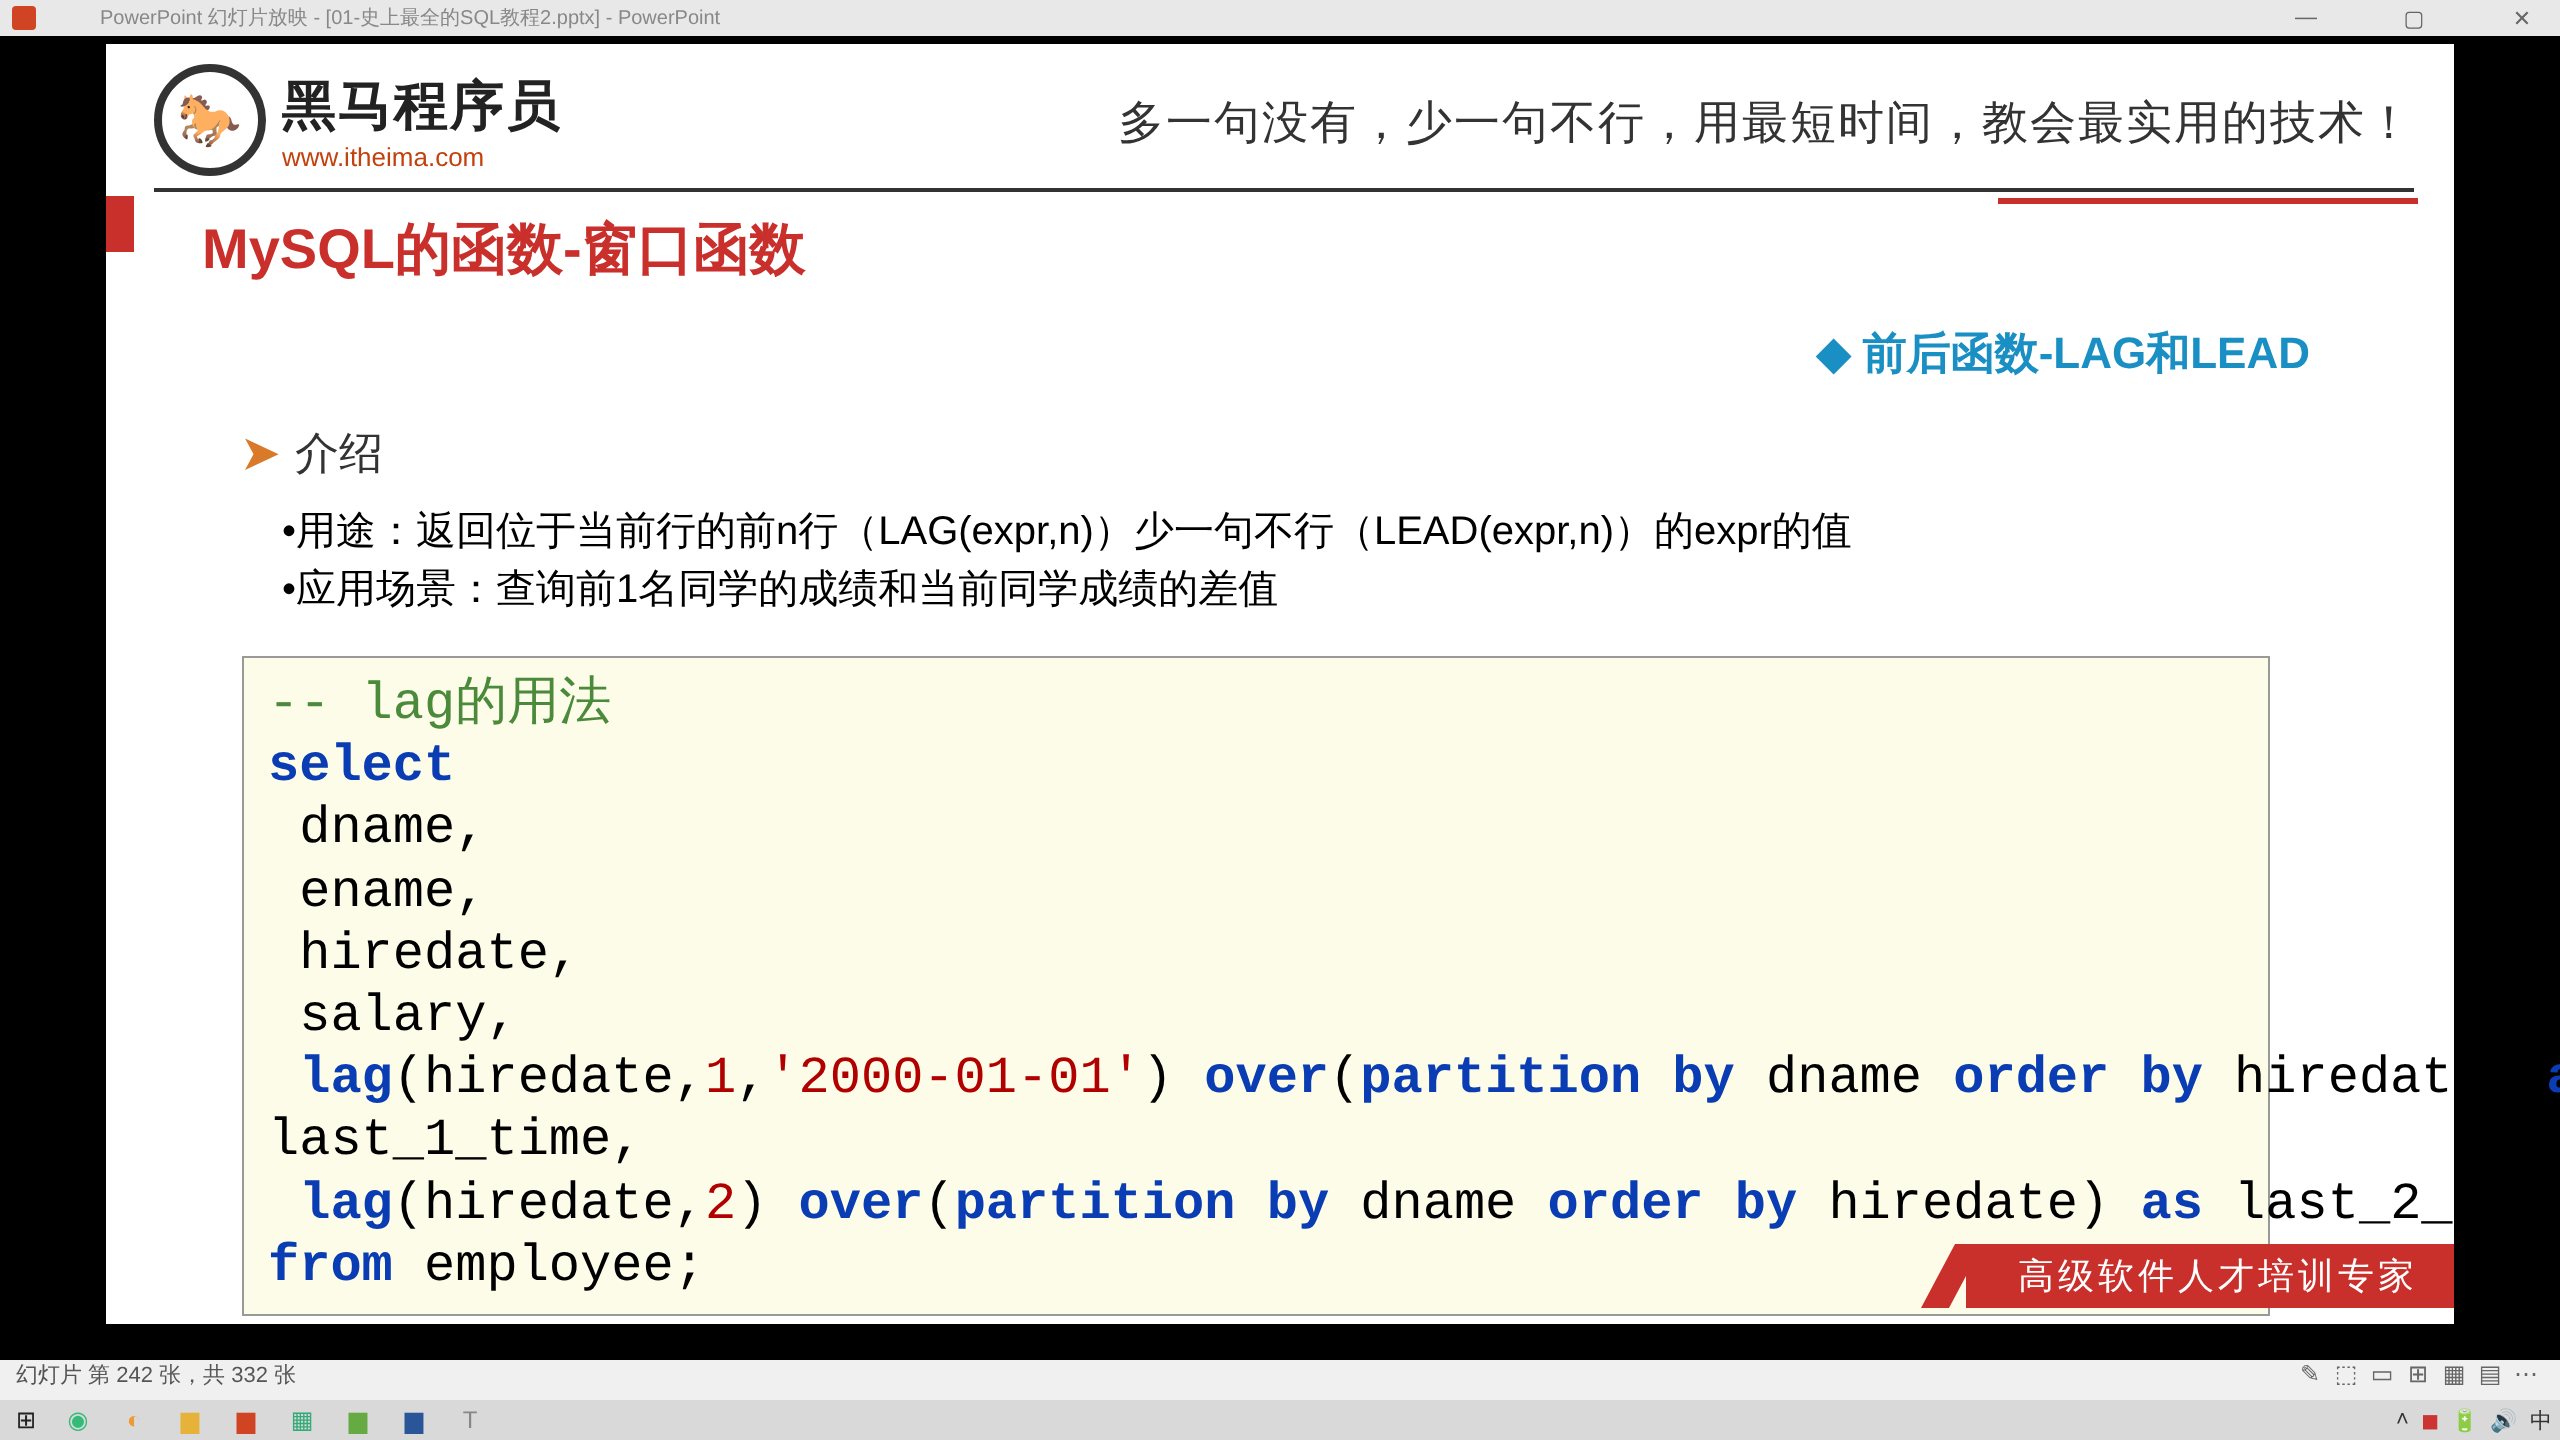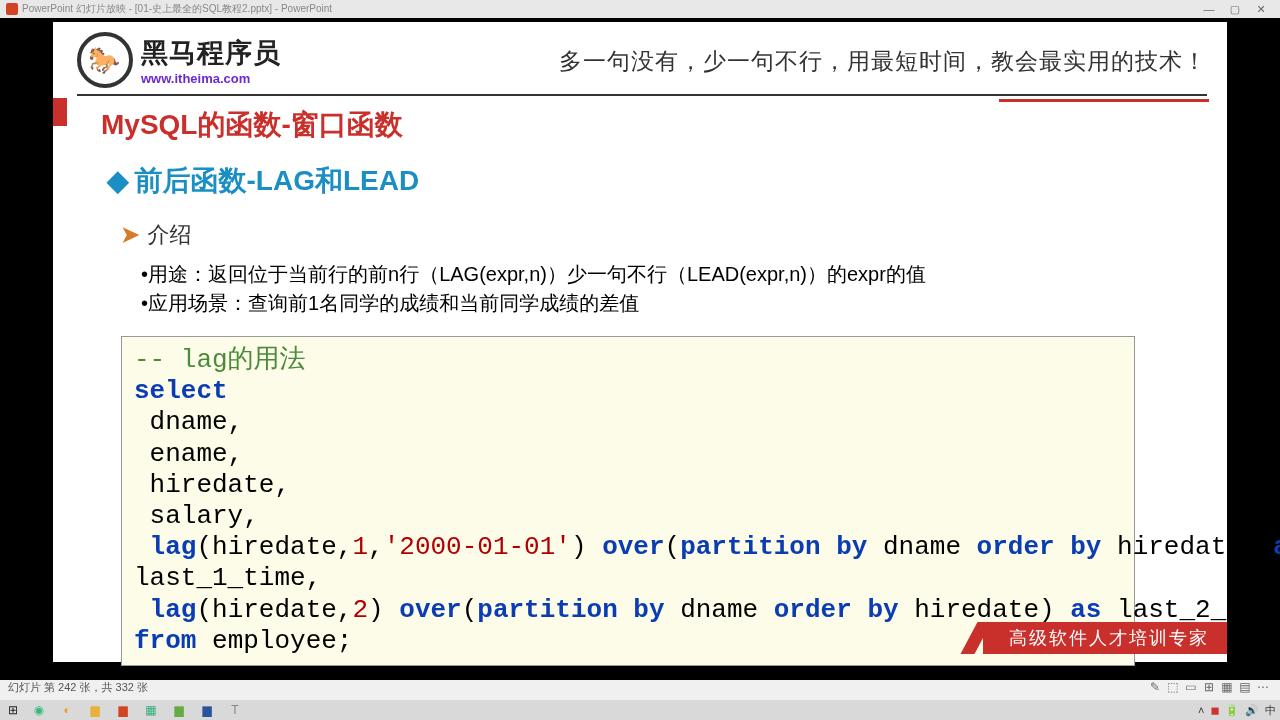--- a/index.html
+++ b/index.html
@@ -1,41 +1,41 @@
 <!DOCTYPE html>
 <html><head>
 <meta charset="utf-8">
 <style>
   * { margin: 0; padding: 0; box-sizing: border-box; }
   body { width: 1280px; height: 720px; font-family: "Microsoft YaHei", sans-serif; background: #000; overflow: hidden; position: relative; }
   
-  .titlebar { height: 18px; background: #e8e8e8; display: flex; align-items: center; padding: 0 6px; font-size: 10px; color: #888; }
+  .titlebar { height: 18px; background: #e8e8e8; display: flex; align-items: center; padding: 0 6px; font-size: 10px; color: #888; gap: 28px; }
   .titlebar .ppt-icon { width: 12px; height: 12px; background: #d04423; margin-right: 4px; display: inline-block; border-radius: 2px; }
   .titlebar .spacer { flex: 1; }
   .titlebar .win-btn { width: 26px; text-align: center; color: #666; font-size: 11px; }
   
   .stage { position: absolute; top: 18px; left: 0; right: 0; bottom: 40px; background: #000; display: flex; align-items: flex-start; justify-content: center; }
   
   .slide { width: 1174px; height: 640px; background: #fff; margin-top: 4px; position: relative; }
   
   .header { padding: 10px 24px 0 24px; display: flex; align-items: center; position: relative; }
   .logo { display: flex; align-items: center; gap: 8px; }
   .logo-circle { width: 56px; height: 56px; border: 4px solid #333; border-radius: 50%; display: flex; align-items: center; justify-content: center; font-size: 26px; }
   .logo-text { display: flex; flex-direction: column; }
   .logo-cn { font-size: 27px; font-weight: bold; color: #222; letter-spacing: 1px; }
-  .logo-url { font-size: 13px; color: #6d28d9; font-weight: bold; }
+  .logo-url { font-size: 13px; color: #c2410c; font-weight: normal; }
   .tagline { position: absolute; right: 20px; top: 24px; font-size: 23px; font-family: "KaiTi", serif; color: #333; letter-spacing: 1px; }
   .header-rule { margin: 6px 20px 0 24px; border: none; border-top: 2px solid #333; }
   .header-accent { position: absolute; right: 18px; top: 77px; width: 210px; height: 3px; background: #c9302c; }
   
   .red-tab { position: absolute; left: 0; top: 76px; width: 14px; height: 28px; background: #c9302c; }
   
   .content { padding: 10px 72px 0 48px; }
   .title1 { font-size: 28px; color: #c9302c; margin-bottom: 18px; }
-  .title2 { font-size: 28px; color: #1a8fc4; font-weight: bold; margin-left: 6px; margin-bottom: 20px; }
+  .title2 { font-size: 22px; color: #1a8fc4; font-weight: bold; margin-left: 6px; margin-bottom: 20px; text-align: right; }
   .title2 .diamond { color: #1a8fc4; margin-right: 6px; }
   .sec { font-size: 22px; color: #333; margin: 10px 0 10px 20px; }
   .sec .arrow { color: #d87a2a; margin-right: 8px; font-weight: bold; }
   .bullets { margin: 8px 0 18px 40px; }
   .bullets p { font-size: 20px; line-height: 1.45; }
   
   .codebox { margin: 18px 20px 0 20px; border: 1px solid #999; background: #fdfce8; padding: 8px 12px; font-family: "Courier New", monospace; font-size: 26px; line-height: 1.2; white-space: pre; color: #000; }
   .c-comment { color: #4a8a3a; }
   .c-kw { color: #0a3db3; font-weight: bold; }
   .c-num { color: #b00000; }

